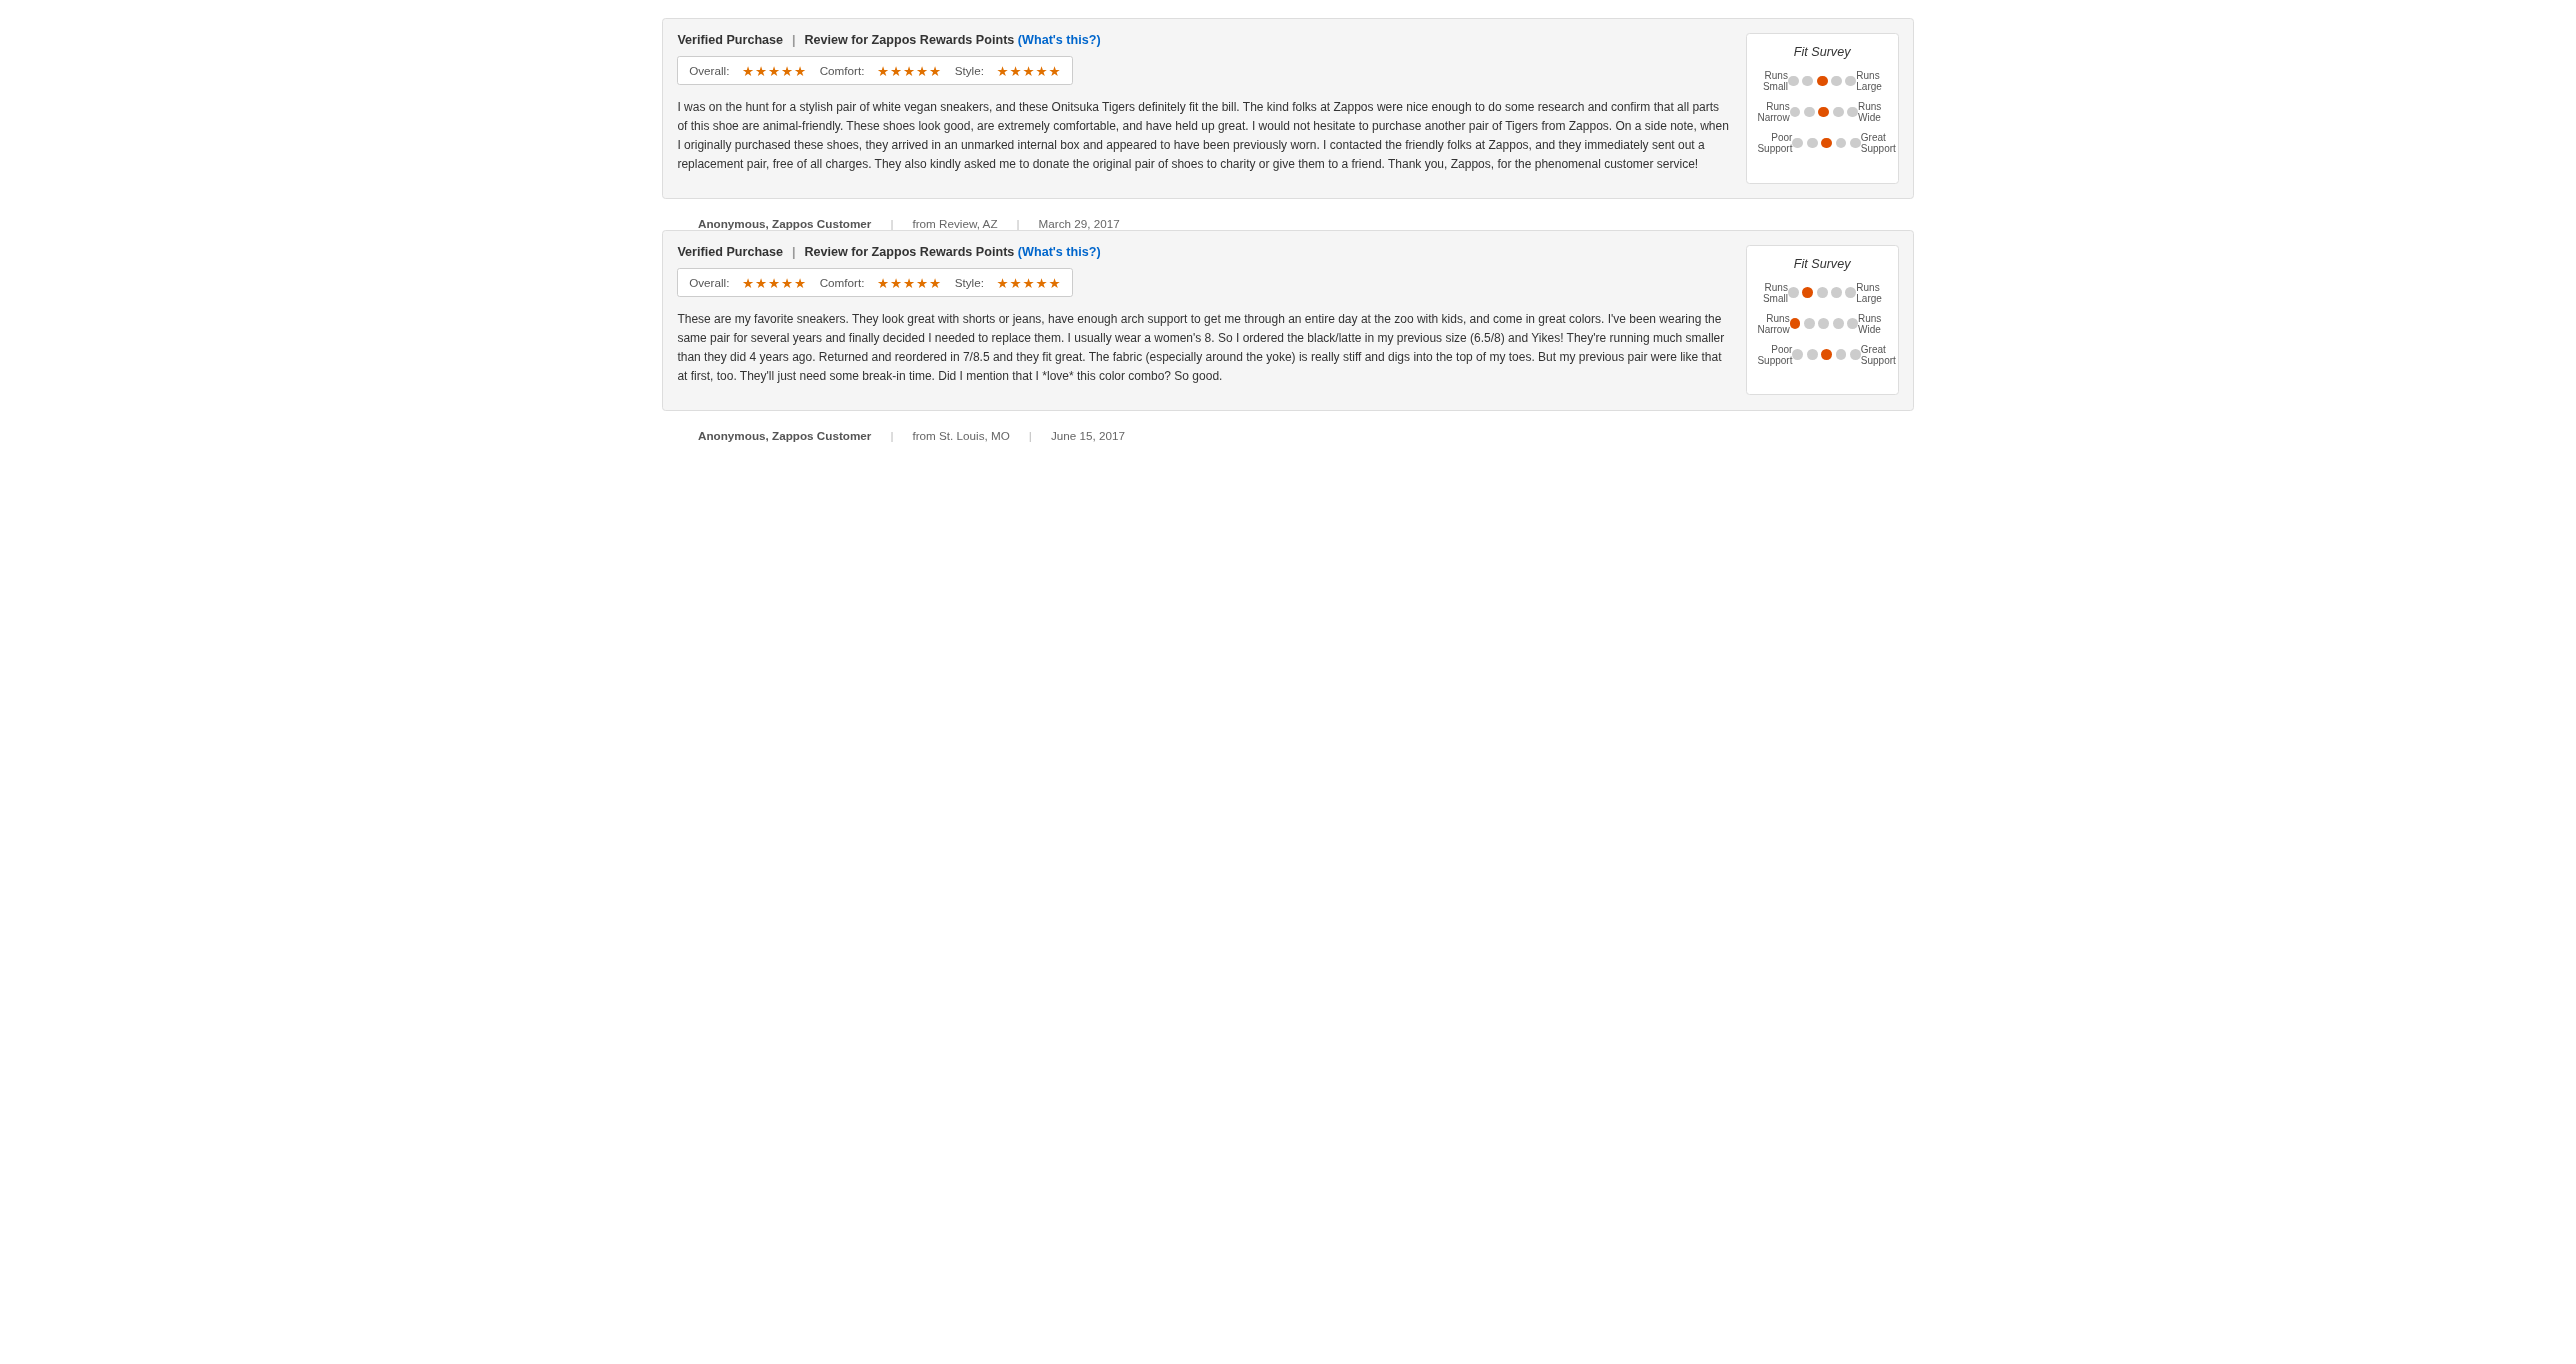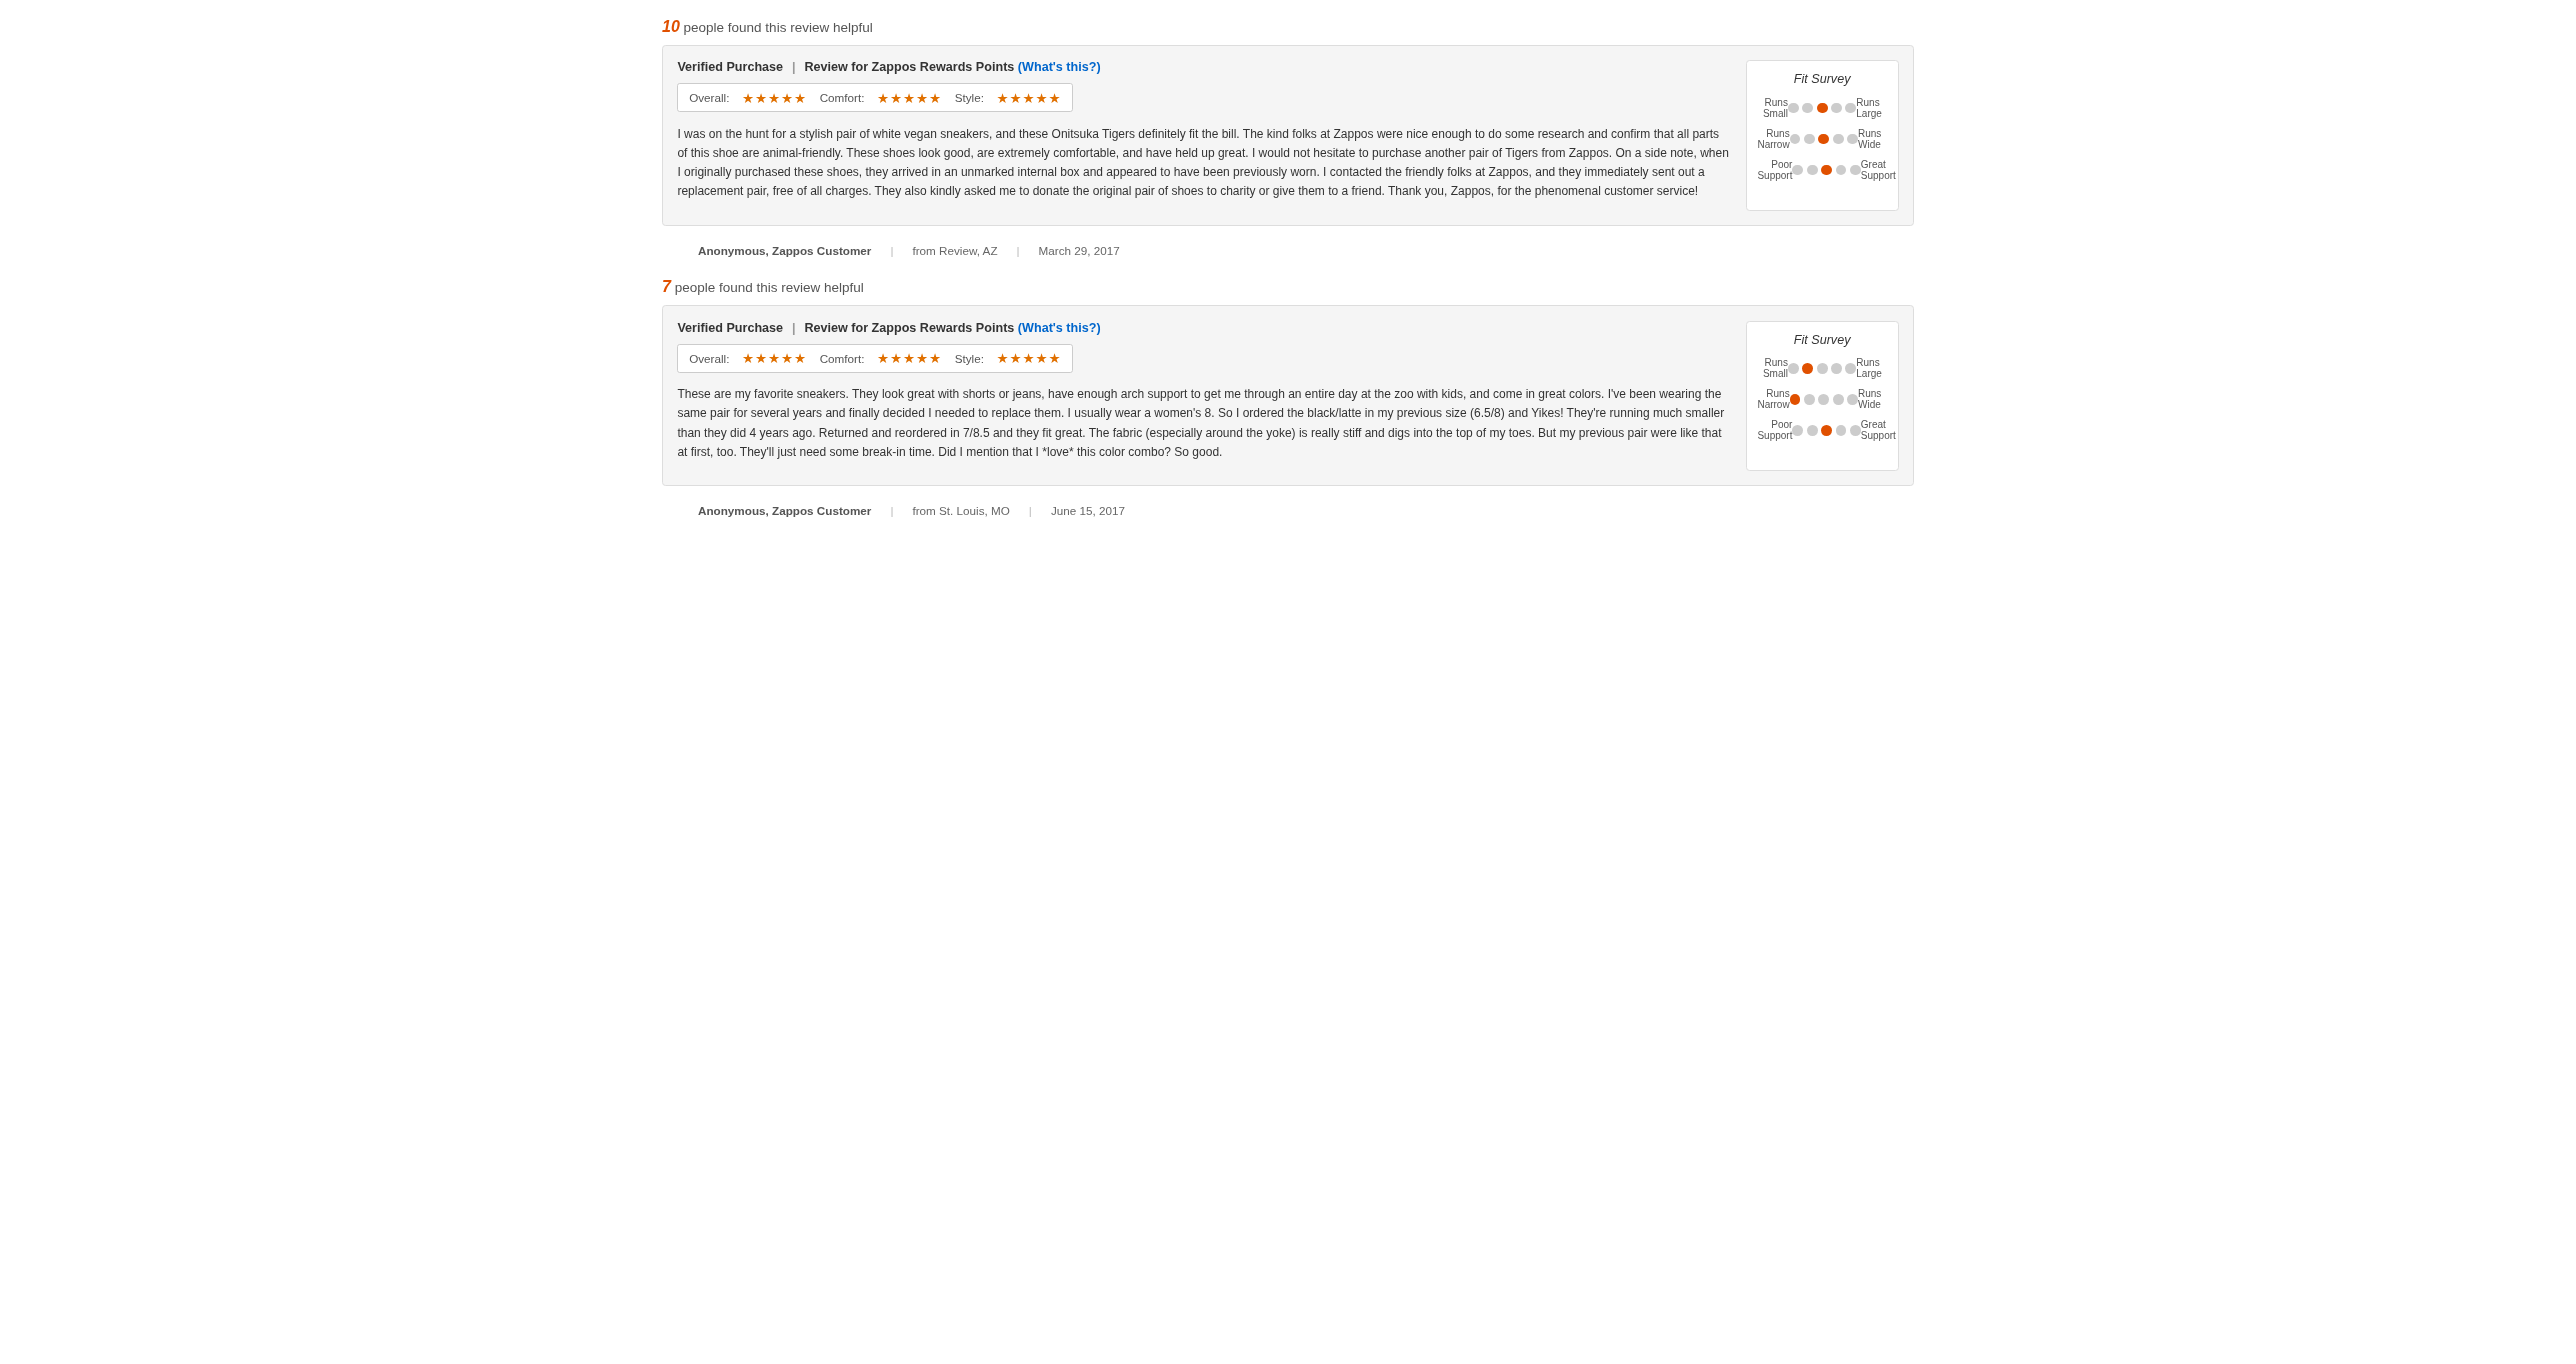--- a/index.html
+++ b/index.html
@@ -207,23 +207,20 @@
       background: rgba(255,255,255,0.3);
       border-radius: 50%;
     }
   </style>
 </head>
 <body>
 
 <div class="page-wrapper">
   <div class="main-content">
 
-    <div class="helpful-count">
-      <span class="count-num">10</span><span> people found this review helpful</span>
-    </div>
 
     <div class="review-card">
       <div class="review-main">
         <div class="review-header">
           <span>Verified Purchase</span>
           <span class="separator"> | </span>
           <span>Review for Zappos Rewards Points</span>
           <a href="#"> <span>(What's this?)</span></a>
         </div>
 
@@ -281,23 +278,20 @@
     </div>
 
     <div class="review-footer">
       <span class="reviewer-name">Anonymous, Zappos Customer</span>
       <span class="footer-sep">|</span>
       <span>from Review, AZ</span>
       <span class="footer-sep">|</span>
       <span>March 29, 2017</span>
     </div>
 
-    <div class="helpful-count" style="margin-top:21.5px;">
-      <span class="count-num">7</span><span> people found this review helpful</span>
-    </div>
 
     <div class="review-card">
       <div class="review-main">
         <div class="review-header">
           <span>Verified Purchase</span>
           <span class="separator"> | </span>
           <span>Review for Zappos Rewards Points</span>
           <a href="#"> <span>(What's this?)</span></a>
         </div>
 

